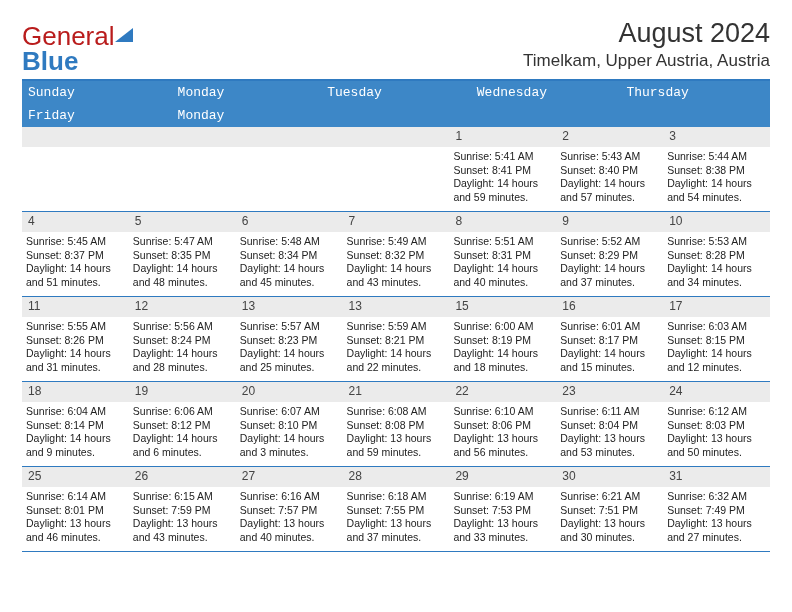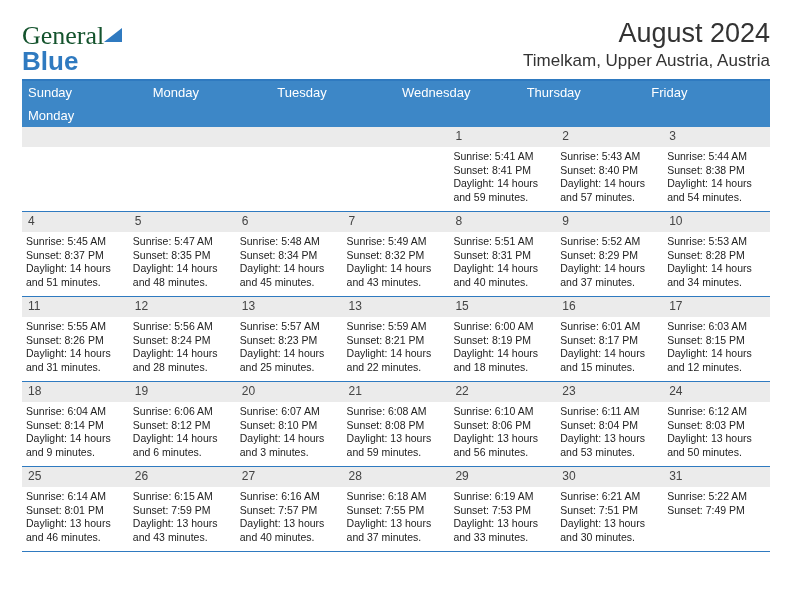--- a/index.html
+++ b/index.html
@@ -21,21 +21,21 @@
   .logo {
     display: flex;
     align-items: flex-start;
     gap: 2px;
     font-size: 26px;
     font-weight: 400;
     color: #555;
     line-height: 1;
     padding-top: 6px;
   }
-  .logo .brand-line1 { color: #14532d; font-family: Liberation Serif, serif; }
+  .logo .brand-line1 { color: #b91c1c; }
   .logo .brand-line2 { color: #2f7ac0; font-weight: 600; }
   .logo .brand-stack { display: flex; flex-direction: column; line-height: 0.95; }
   .logo .sail {
     width: 0; height: 0;
     border-left: 18px solid transparent;
     border-bottom: 14px solid #2f7ac0;
     margin-top: 4px;
     margin-left: -2px;
   }
   .title-block {
@@ -51,24 +51,25 @@
     font-size: 17px;
     color: #333;
     text-align: center;
   }
   .calendar {
     width: 100%;
     border-top: 2px solid #2f7ac0;
   }
   .weekday-row {
     display: grid;
-    grid-template-columns: repeat(6, 1fr);
+    grid-template-columns: repeat(5, 1fr);
     background: #3d87c7;
     color: #fff;
     font-size: 13px;
+    font-family: Liberation Mono, monospace;
   }
   .weekday-row > div {
     padding: 4px 6px;
   }
   .weeks {
     display: flex;
     flex-direction: column;
   }
   .week {
     display: grid;
@@ -318,18 +319,19 @@
           <div class="sun-line">Daylight: 13 hours and 33 minutes.</div>
         </div>
         <div class="cell">
           <div class="daynum-band">30</div>
           <div class="sun-line">Sunrise: 6:21 AM</div>
           <div class="sun-line">Sunset: 7:51 PM</div>
           <div class="sun-line">Daylight: 13 hours and 30 minutes.</div>
         </div>
         <div class="cell">
           <div class="daynum-band">31</div>
-          <div class="sun-line">Sunrise: 5:22 AM</div>
+          <div class="sun-line">Sunrise: 6:32 AM</div>
           <div class="sun-line">Sunset: 7:49 PM</div>
+          <div class="sun-line">Daylight: 13 hours and 27 minutes.</div>
         </div>
       </div>
     </div>
 </div>
 
 </body></html>

